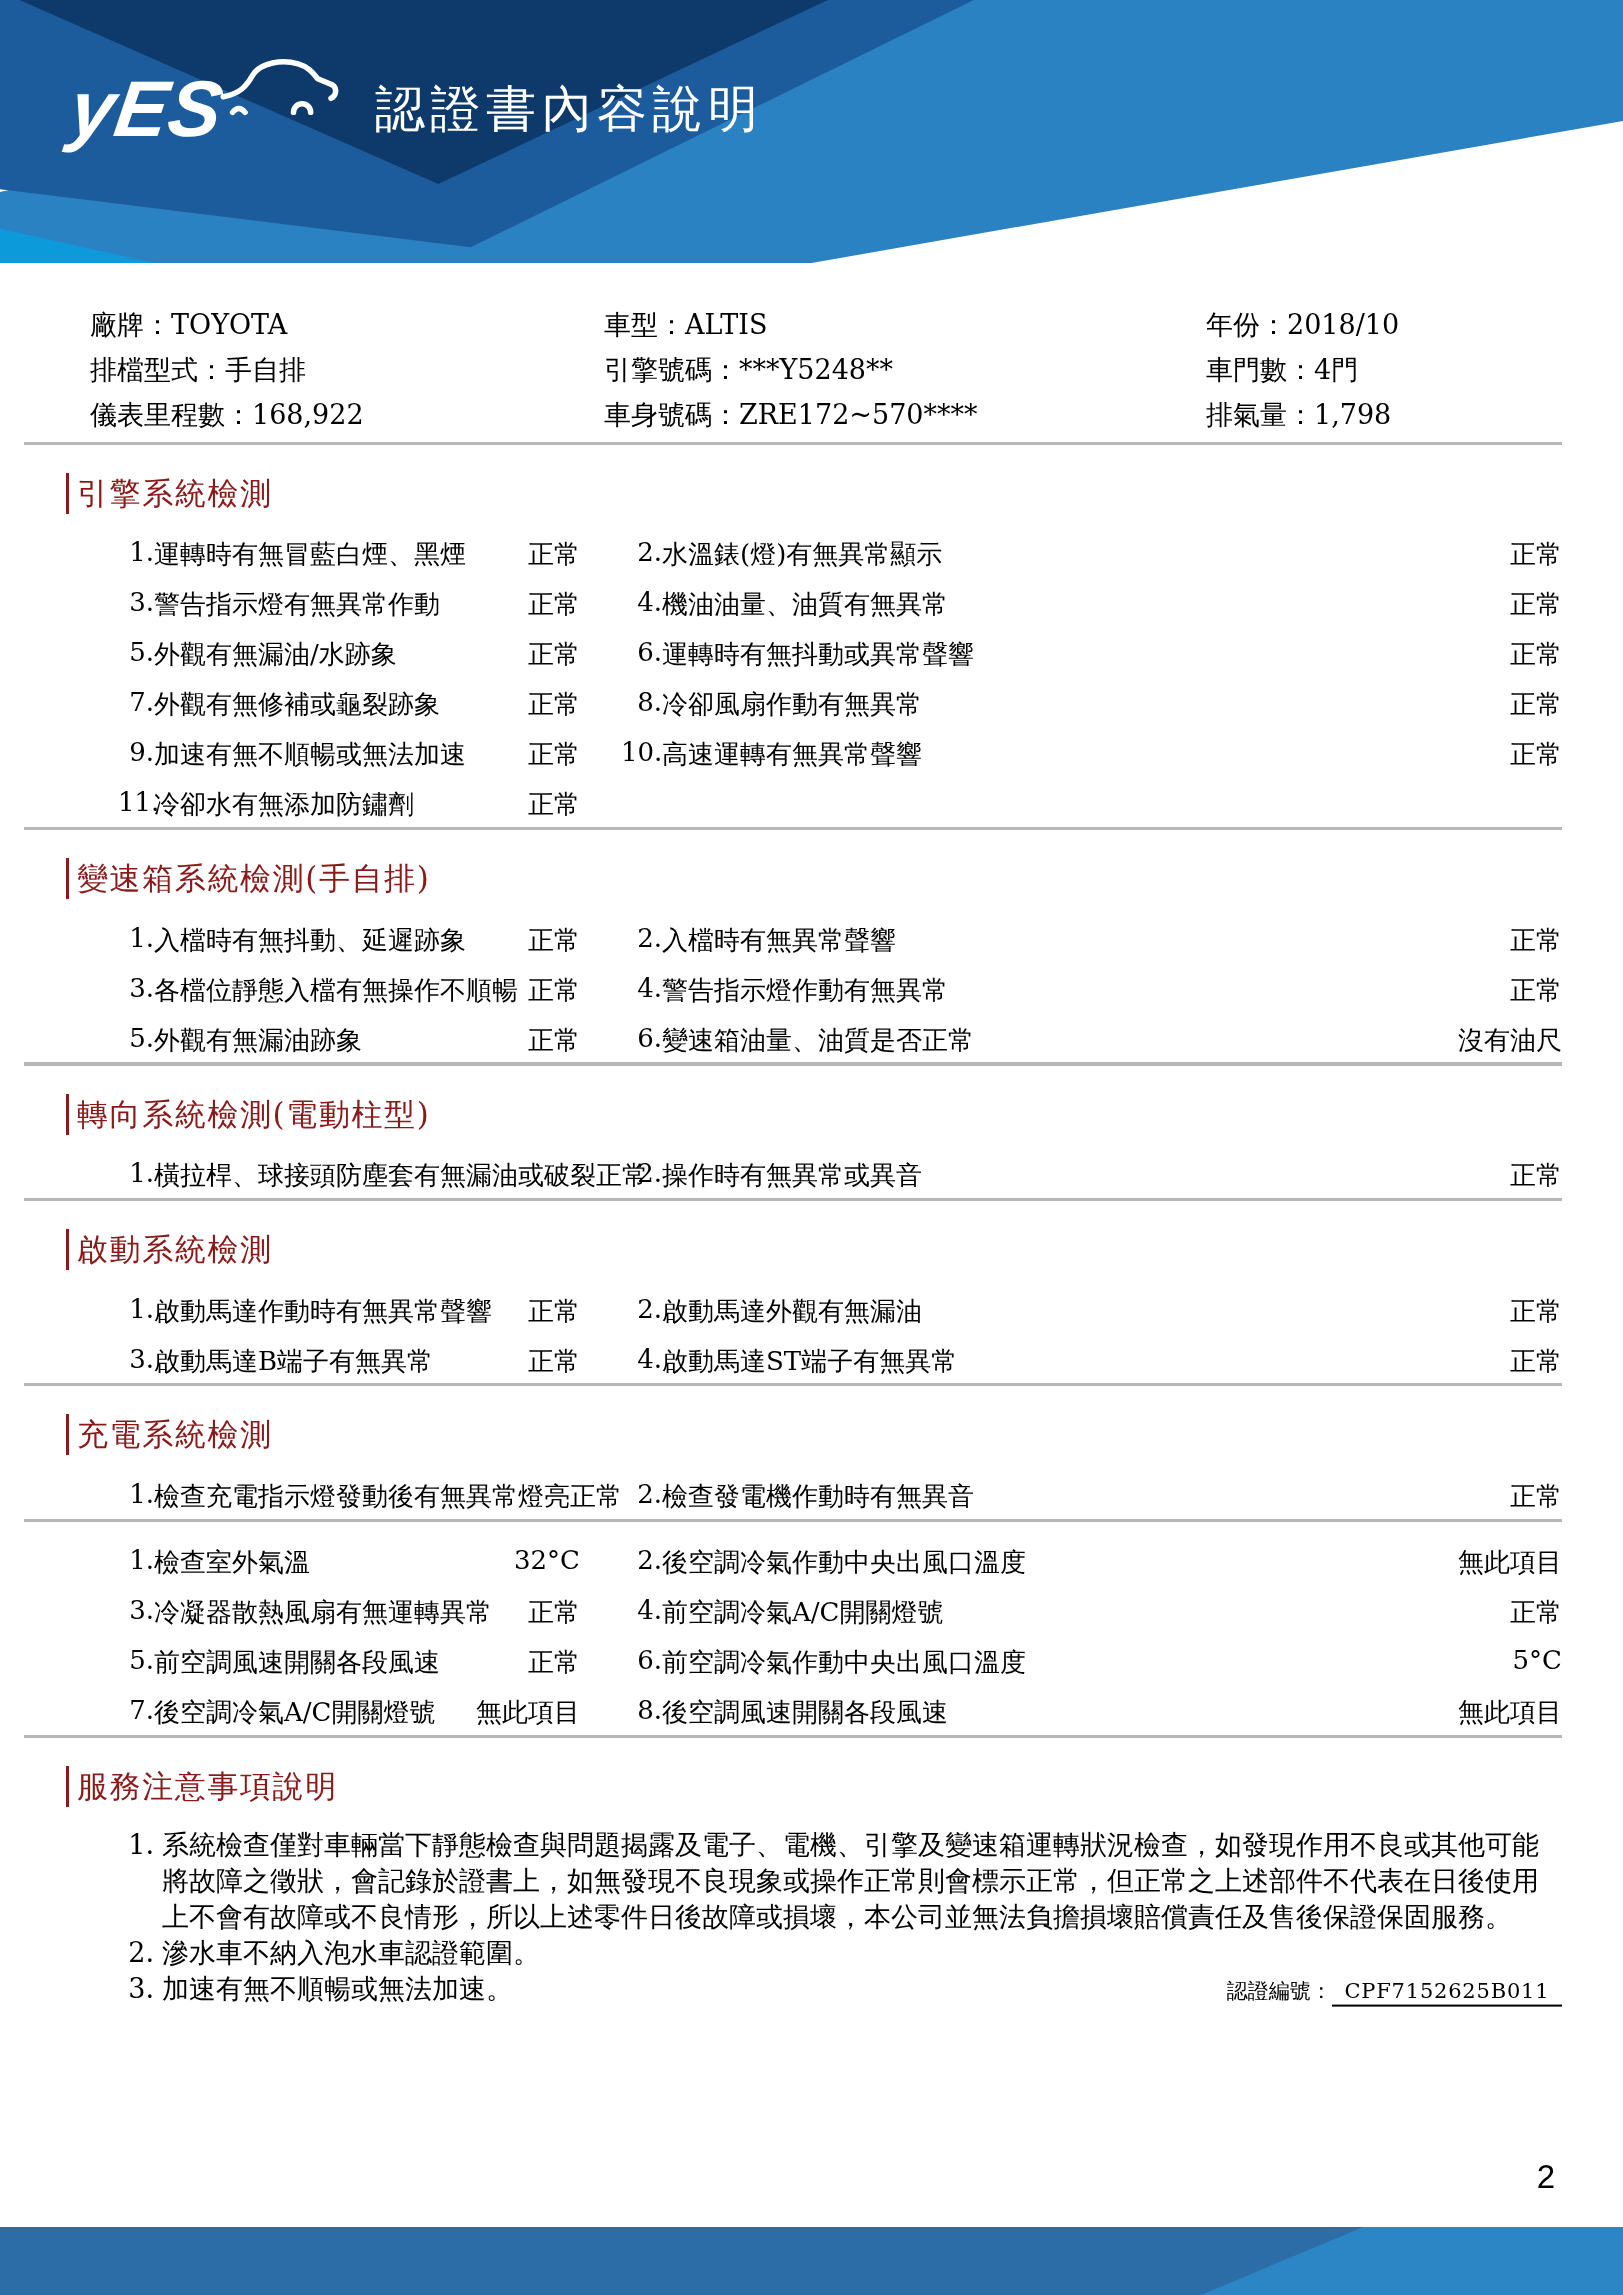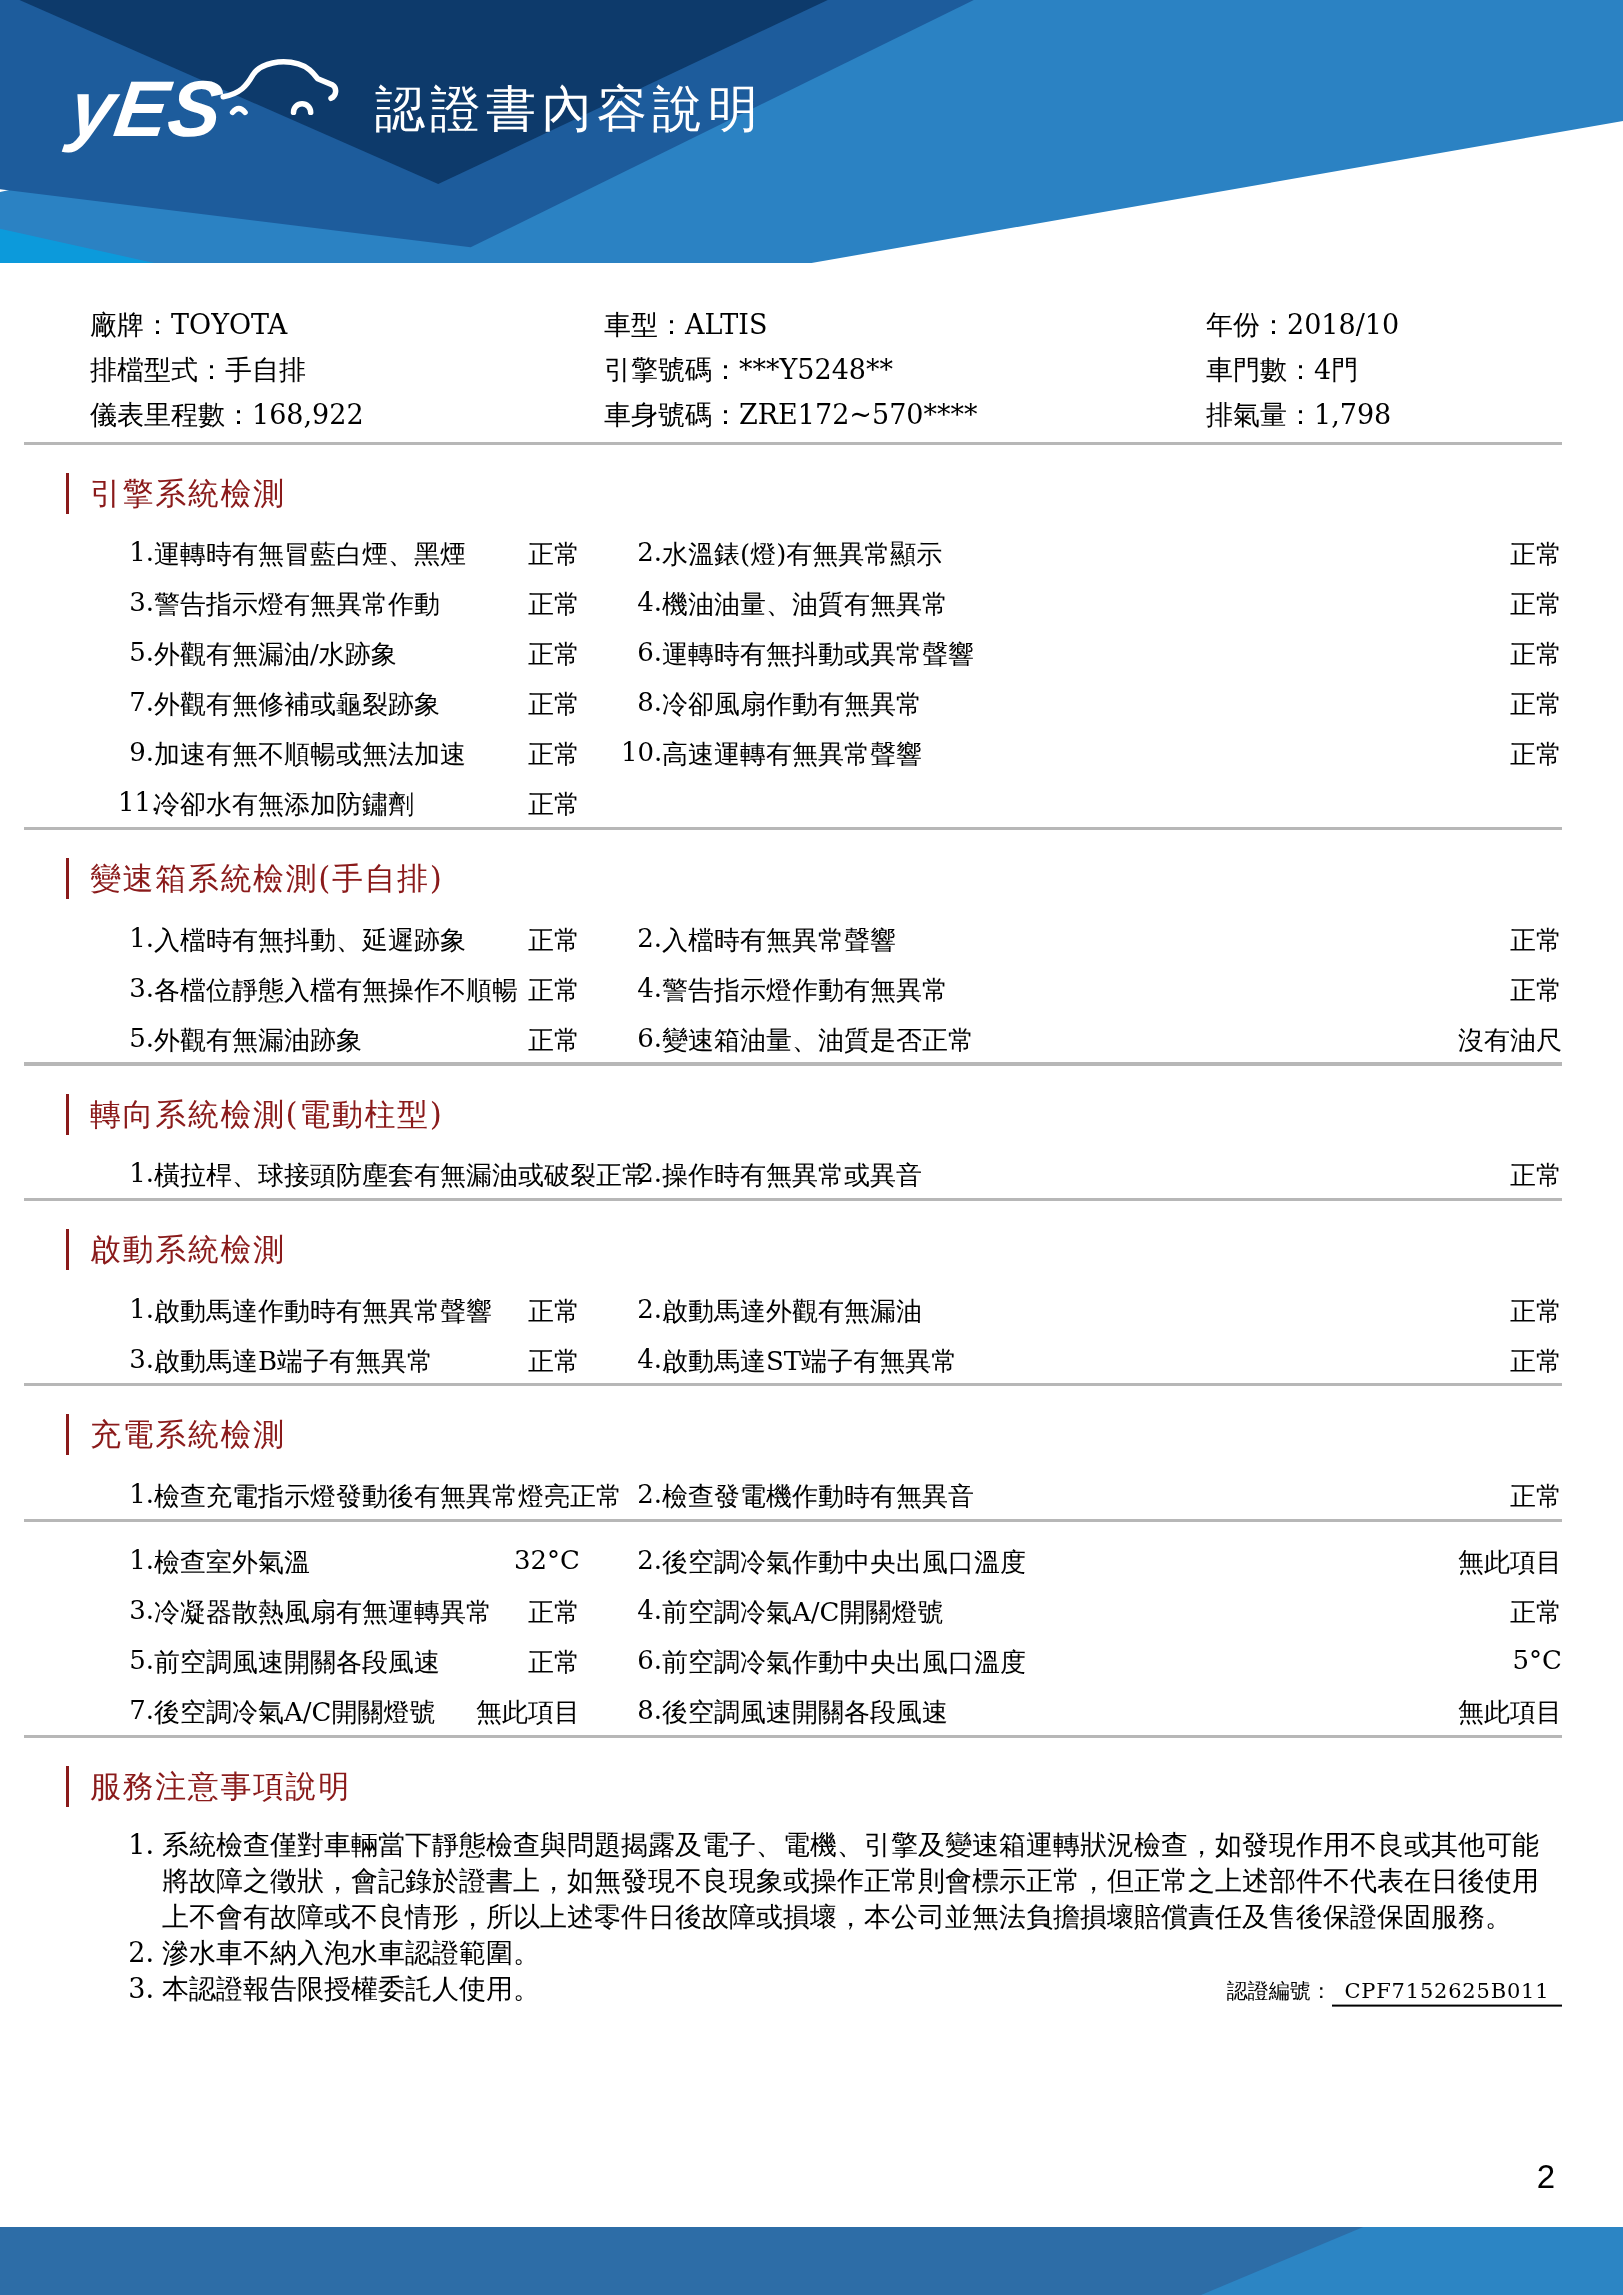--- a/index.html
+++ b/index.html
@@ -22,21 +22,21 @@
   .banner-title{margin-left:31px;font-family:"Liberation Sans",sans-serif;font-weight:400;
         font-size:50px;color:#fff;letter-spacing:5.5px;line-height:1.2;}
   
   .info{padding:39px 0 0 90px;}
   .info-grid{display:grid;grid-template-columns:514px 602px 1fr;}
   .info-cell{font-size:27px;line-height:45px;white-space:nowrap;}
   
   .sep{height:3.1px;background:#b7b7b7;margin:4.7px 61px 0 23.6px;}
   
   .section-title{margin:28px 0 0 66px;font-size:31px;line-height:41px;color:#8a1a1a;
-        border-left:3.9px solid #8a1a1a;padding-left:21px;font-weight:400;letter-spacing:1.6px;}
+        border-left:3.9px solid #8a1a1a;padding-left:8px;font-weight:400;letter-spacing:1.6px;}
   .rows{margin:23.6px 61px 4.7px 118px;}
   .row{display:flex;height:50px;font-size:26px;align-items:flex-start;}
   .row:last-child{height:35px;}
   .half-l{display:flex;width:462px;}
   .half-r{display:flex;flex:1;margin-left:41px;}
   .inum{width:36px;text-align:right;flex:none;}
   .half-r .inum{width:41px;}
   .ilbl{white-space:nowrap;}
   .ival{margin-left:auto;white-space:nowrap;}
   
@@ -334,21 +334,21 @@
       <div class="note">
         <span class="nnum">1.</span>
         <span class="ntext">系統檢查僅對車輛當下靜態檢查與問題揭露及電子、電機、引擎及變速箱運轉狀況檢查，如發現作用不良或其他可能將故障之徵狀，會記錄於證書上，如無發現不良現象或操作正常則會標示正常，但正常之上述部件不代表在日後使用上不會有故障或不良情形，所以上述零件日後故障或損壞，本公司並無法負擔損壞賠償責任及售後保證保固服務。</span>
       </div>
       <div class="note">
         <span class="nnum">2.</span>
         <span class="ntext">滲水車不納入泡水車認證範圍。</span>
       </div>
       <div class="note">
         <span class="nnum">3.</span>
-        <span class="ntext">本認證報告限授權委託人使用。</span>
+        <span class="ntext">加速有無不順暢或無法加速。</span>
         <span class="cert"><span>認證編號：</span><span class="cert-num">CPF7152625B011</span></span>
       </div>
     </div>
 </div>
 
 <div class="pagenum">2</div>
 
 <div class="bottom-band">
   <div class="bb-light"></div>
 </div>

